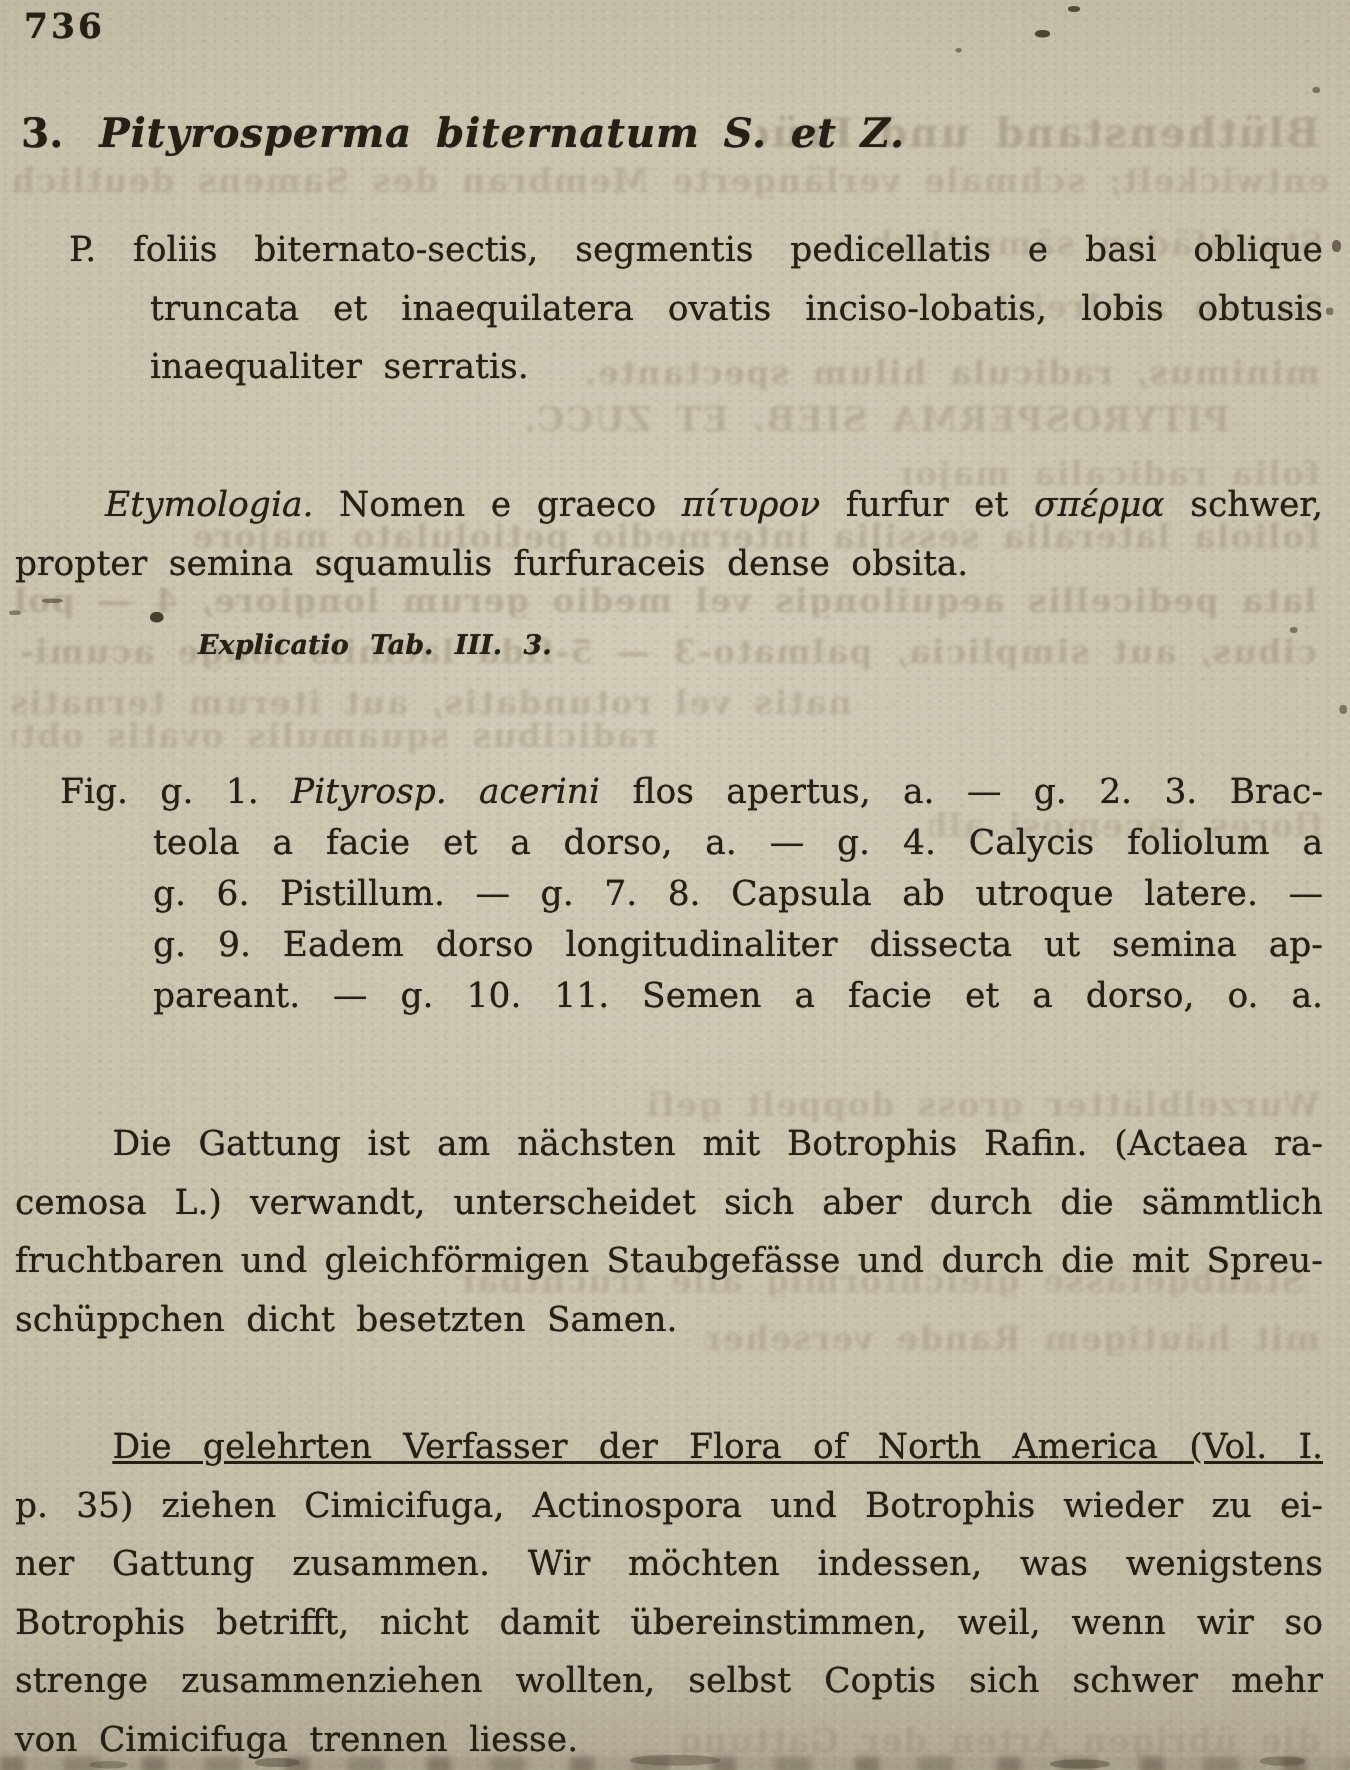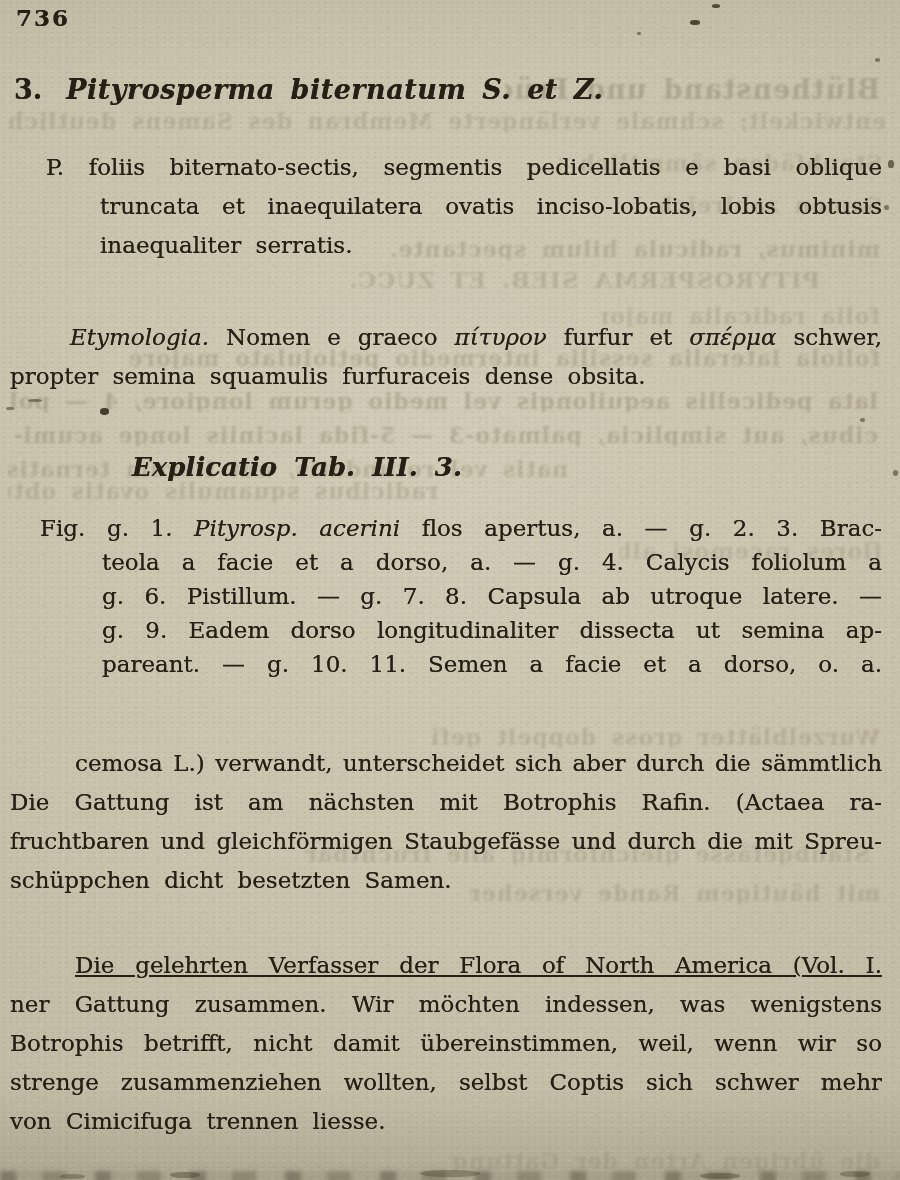--- a/index.html
+++ b/index.html
@@ -44,22 +44,22 @@
   .htitle{font-style:italic;word-spacing:6px;letter-spacing:0.5px;}
   .blk{position:absolute;left:10px;width:872px;font-size:23px;}
   .blk .line{text-align:justify;text-align-last:justify;}
   .blk .line.last-left{text-align-last:left;word-spacing:7px;}
   .blk-p{top:148px;line-height:39px;}
   .blk-p .line{margin-left:90px;}
   .blk-p .line:first-child{margin-left:36px;}
   .blk-ety{top:318px;line-height:39px;}
   .blk-ety .line:first-child{margin-left:60px;}
   .expl{
-    position:absolute;top:452px;left:132px;
-    font-size:26px;font-weight:bold;font-style:italic;word-spacing:8px;
+    position:absolute;top:420px;left:132px;
+    font-size:18px;font-weight:bold;font-style:italic;word-spacing:8px;
   }
   .blk-fig{top:511px;line-height:34px;}
   .blk-fig .line{margin-left:92px;}
   .blk-fig .line:first-child{margin-left:30px;}
   .blk-g1{top:744px;line-height:39px;}
   .blk-g1 .line:first-child{margin-left:65px;}
   .blk-g2{top:946px;line-height:39px;}
   .blk-g2 .line:first-child{margin-left:65px;text-decoration:underline;}
   .it{font-style:italic;}
   .content, .expl, .heading, .pagenum{text-shadow:0 0 0.6px rgba(38,31,21,0.85);}
@@ -135,28 +135,29 @@
 
     <div class="blk blk-fig">
         <div class="line"><span>Fig. g. 1.</span> <span class="it">Pityrosp. acerini</span> <span>flos apertus, a. — g. 2. 3. Brac-</span></div>
         <div class="line">teola a facie et a dorso, a. — g. 4. Calycis foliolum a</div>
         <div class="line">g. 6. Pistillum. — g. 7. 8. Capsula ab utroque latere. —</div>
         <div class="line">g. 9. Eadem dorso longitudinaliter dissecta ut semina ap-</div>
         <div class="line">pareant. — g. 10. 11. Semen a facie et a dorso, o. a.</div>
       </div>
 
     <div class="blk blk-g1">
+        <div class="line">Die Gattung ist am nächsten mit Botrophis Rafin. (Actaea ra-</div>
         <div class="line">cemosa L.) verwandt, unterscheidet sich aber durch die sämmtlich</div>
-        <div class="line">Die Gattung ist am nächsten mit Botrophis Rafin. (Actaea ra-</div>
         <div class="line">fruchtbaren und gleichförmigen Staubgefässe und durch die mit Spreu-</div>
         <div class="line last-left">schüppchen dicht besetzten Samen.</div>
       </div>
 
     <div class="blk blk-g2">
         <div class="line">Die gelehrten Verfasser der Flora of North America (Vol. I.</div>
+        <div class="line">p. 35) ziehen Cimicifuga, Actinospora und Botrophis wieder zu ei-</div>
         <div class="line">ner Gattung zusammen. Wir möchten indessen, was wenigstens</div>
         <div class="line">Botrophis betrifft, nicht damit übereinstimmen, weil, wenn wir so</div>
         <div class="line">strenge zusammenziehen wollten, selbst Coptis sich schwer mehr</div>
         <div class="line last-left">von Cimicifuga trennen liesse.</div>
       </div>
   </div>
 
   <div class="bottom-band"></div>
 </div>
 

